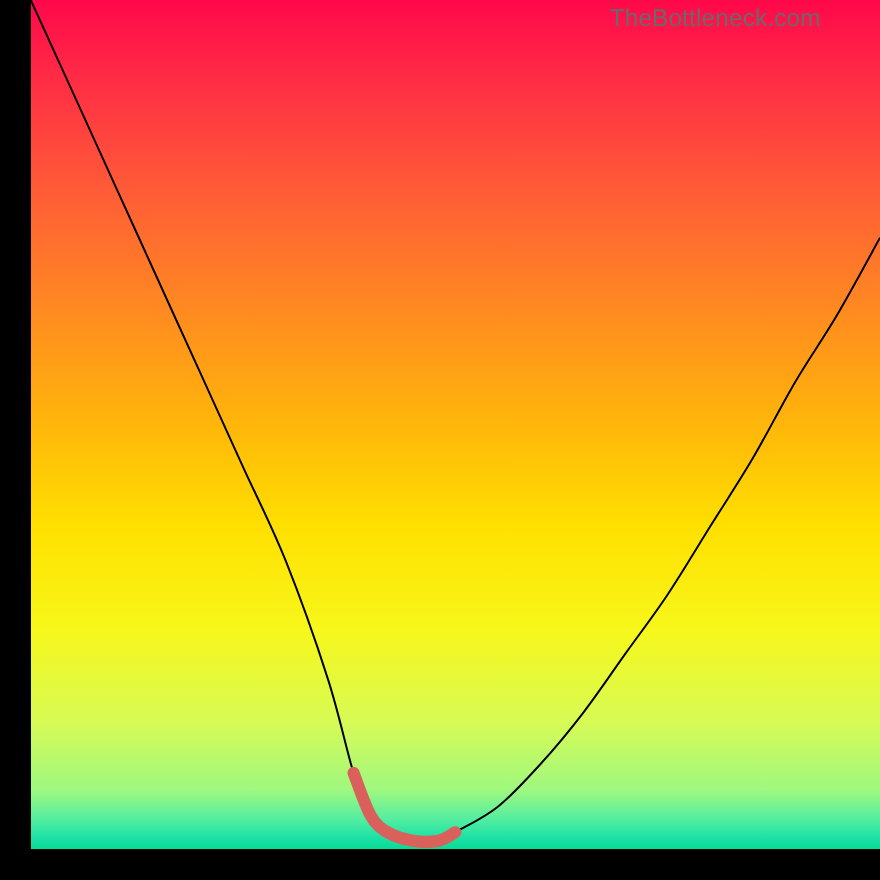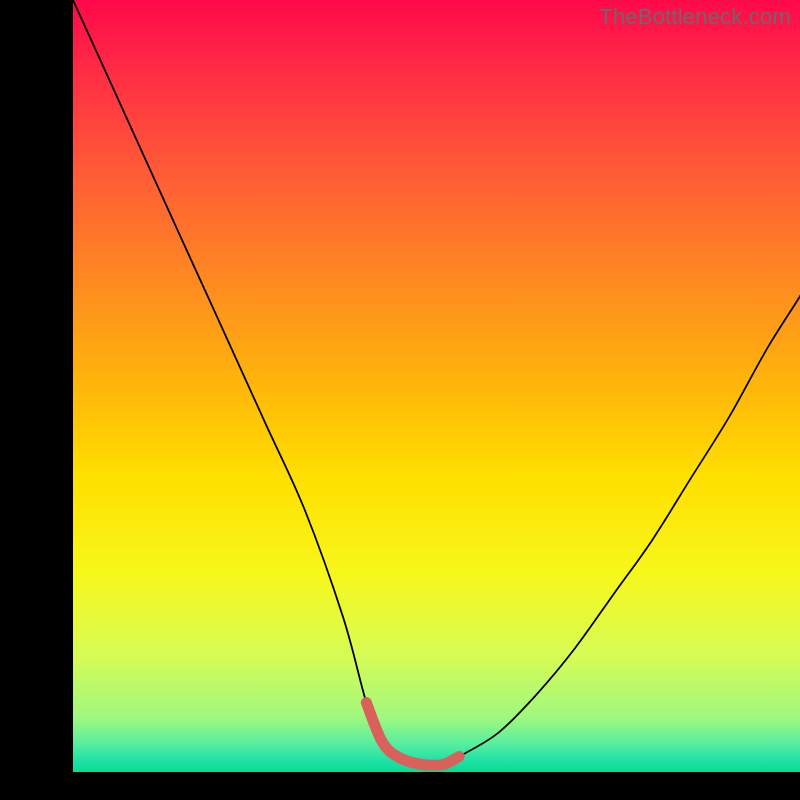--- a/index.html
+++ b/index.html
@@ -4,21 +4,20 @@
 <style>
   * { margin: 0; padding: 0; box-sizing: border-box; }
   html, body { width: 800px; height: 800px; overflow: hidden; background: #000; }
   .frame { position: relative; width: 800px; height: 800px; background: #000; }
   .plot-area {
     position: absolute;
     left: 28px;
     top: 0;
     width: 724px;
     height: 772px;
-    margin-left: 45px;
   }
   .watermark {
     position: absolute;
     top: 4px;
     right: 6px;
     font-family: Arial, Helvetica, sans-serif;
     font-size: 22px;
     color: #6a6a6a;
     letter-spacing: 0.2px;
   }

